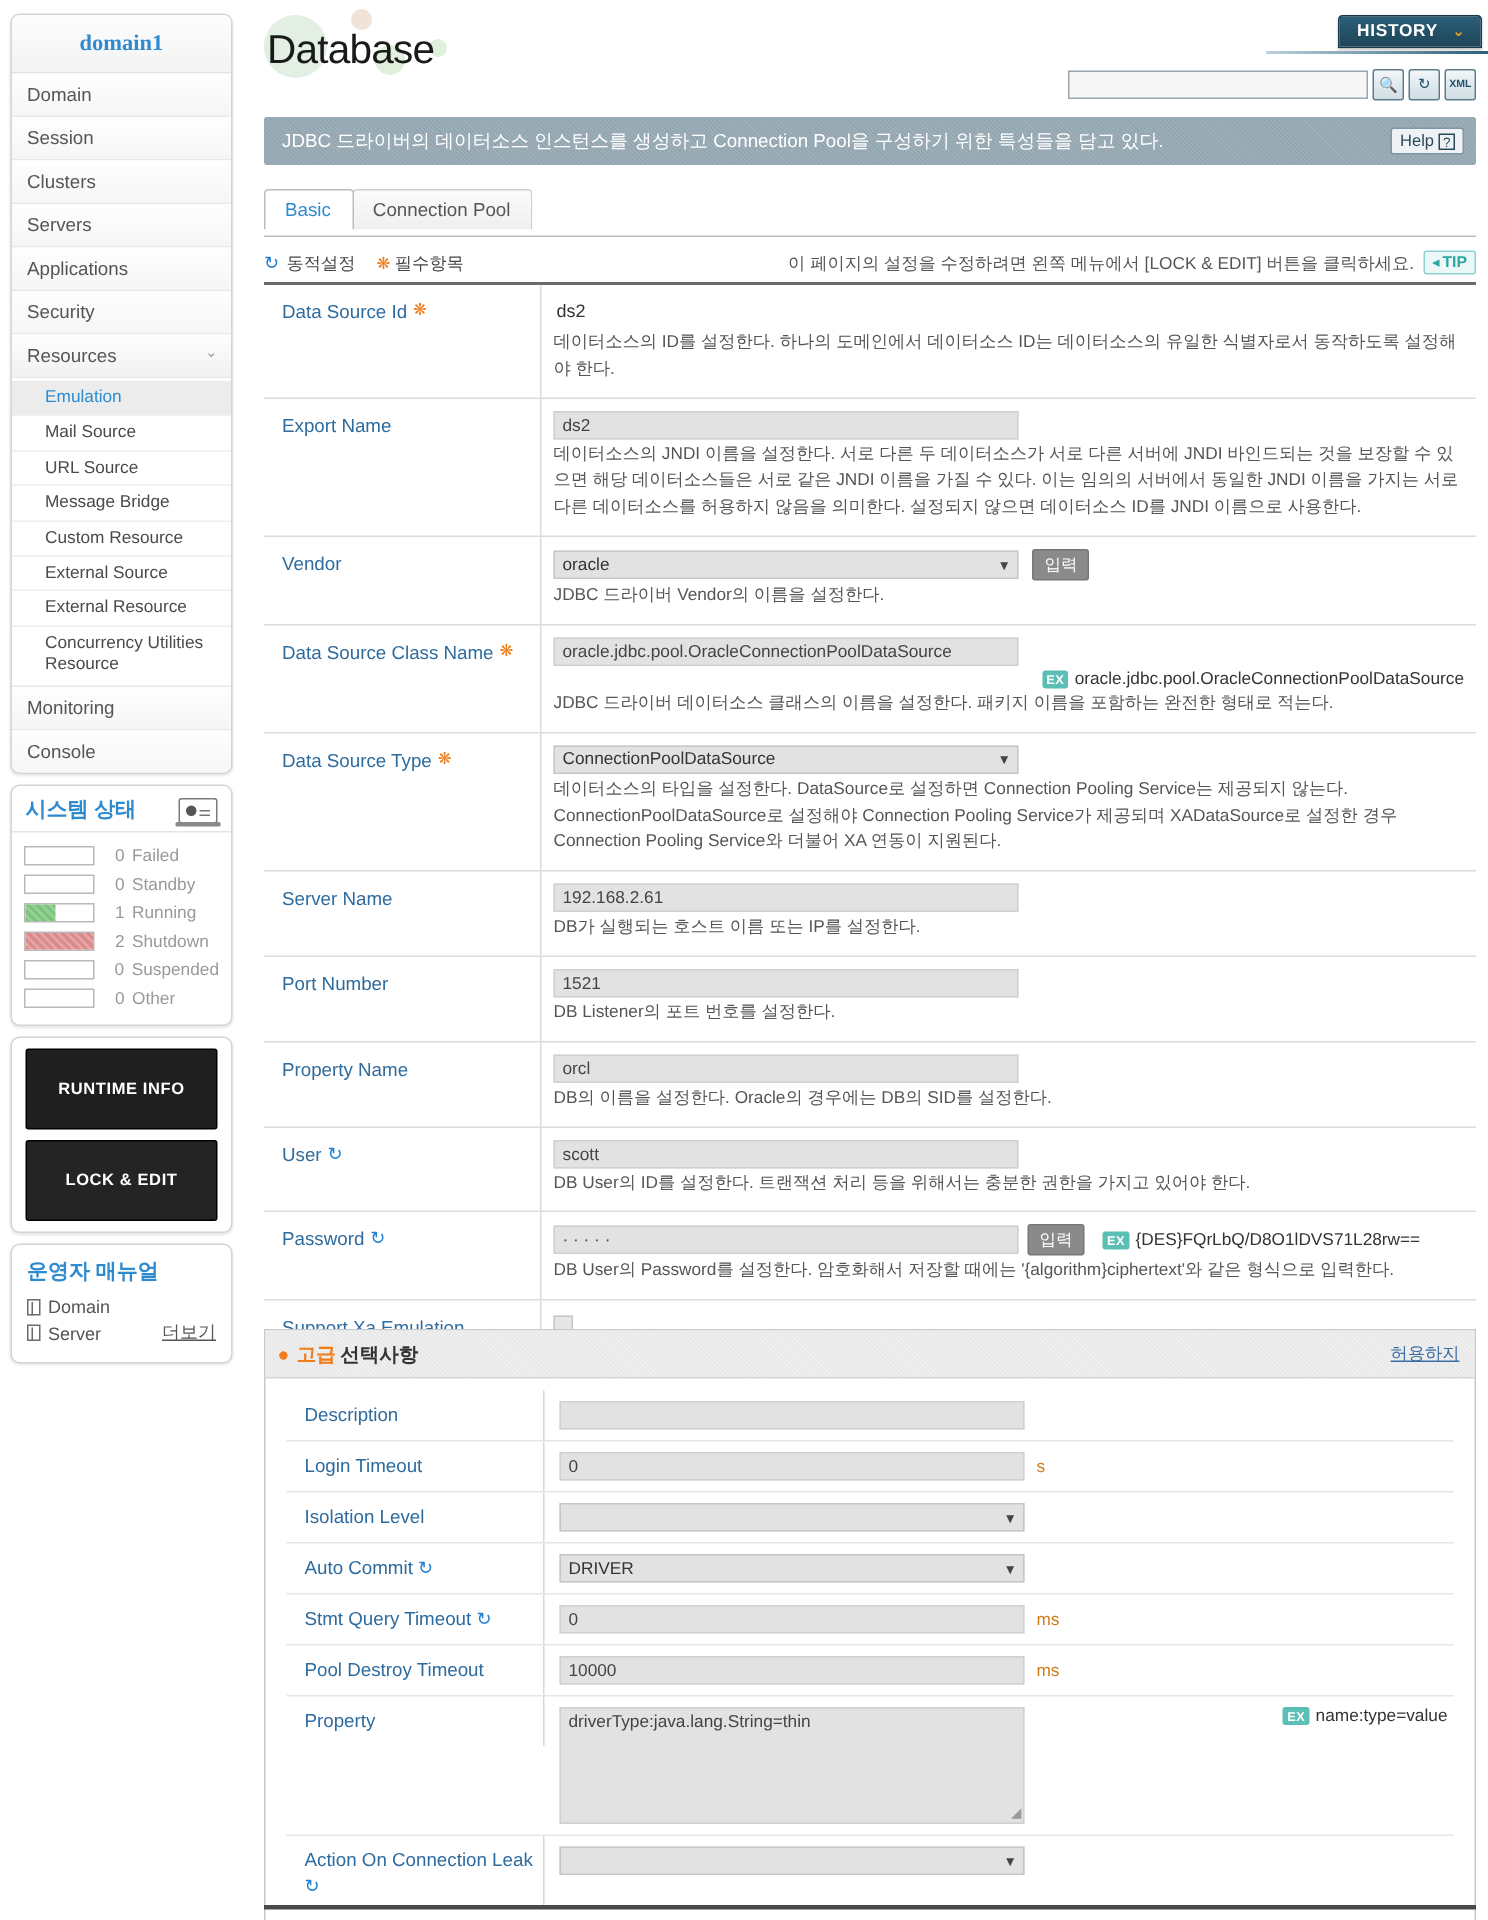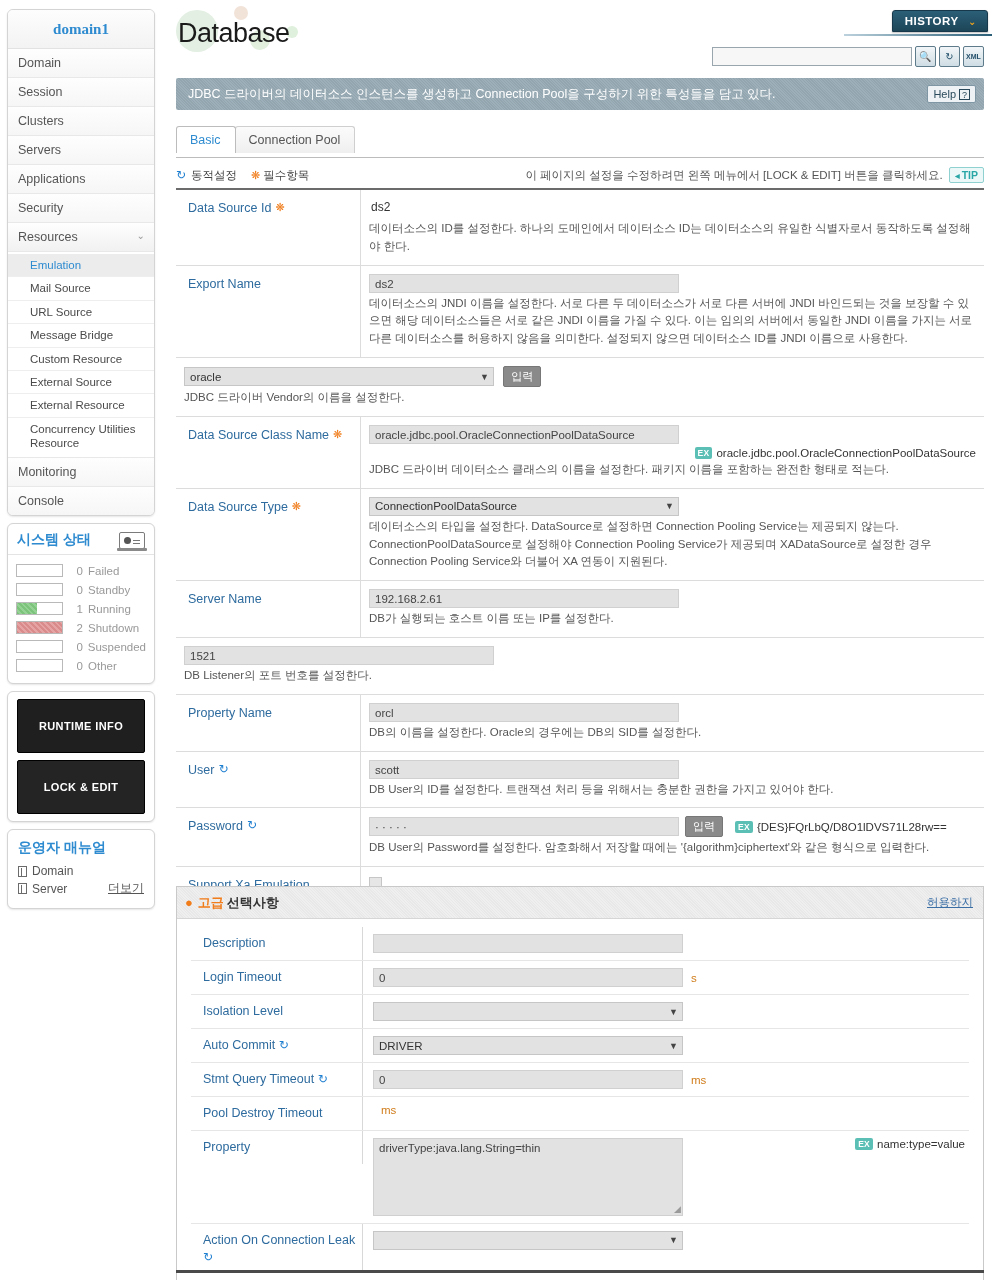--- a/index.html
+++ b/index.html
@@ -463,20 +463,23 @@
         <div class="fl">
           <span>Export Name</span>
         </div>
         <div class="fr">
           <div class="inp">ds2</div>
           <div class="fdesc">데이터소스의 JNDI 이름을 설정한다. 서로 다른 두 데이터소스가 서로 다른 서버에 JNDI 바인드되는 것을 보장할 수 있으면 해당 데이터소스들은 서로 같은 JNDI 이름을 가질 수 있다. 이는 임의의 서버에서 동일한 JNDI 이름을 가지는 서로 다른 데이터소스를 허용하지 않음을 의미한다. 설정되지 않으면 데이터소스 ID를 JNDI 이름으로 사용한다.</div>
         </div>
       </div>
 
       <div class="frow">
+        <div class="fl">
+          <span>Vendor</span>
+        </div>
         <div class="fr">
           <span class="sel">
             <span>oracle</span>
             <span class="cv">▼</span>
           </span>
           <span class="btn-input">입력</span>
           <div class="fdesc">JDBC 드라이버 Vendor의 이름을 설정한다.</div>
         </div>
       </div>
 
@@ -513,20 +516,23 @@
         <div class="fl">
           <span>Server Name</span>
         </div>
         <div class="fr">
           <div class="inp">192.168.2.61</div>
           <div class="fdesc">DB가 실행되는 호스트 이름 또는 IP를 설정한다.</div>
         </div>
       </div>
 
       <div class="frow">
+        <div class="fl">
+          <span>Port Number</span>
+        </div>
         <div class="fr">
           <div class="inp">1521</div>
           <div class="fdesc">DB Listener의 포트 번호를 설정한다.</div>
         </div>
       </div>
 
       <div class="frow">
         <div class="fl">
           <span>Property Name</span>
         </div>
@@ -633,20 +639,21 @@
         </div>
         <div class="ar">
           <span class="inp">0</span>
           <span class="unit">ms</span>
         </div>
       </div>
 
       <div class="arow">
         <div class="al">Pool Destroy Timeout</div>
         <div class="ar">
+          <span class="inp">10000</span>
           <span class="unit">ms</span>
         </div>
       </div>
 
       <div class="arow">
         <div class="al">Property</div>
         <div class="ar" style="align-items:flex-start;">
           <span class="ta-wrap">
             <span class="ta" style="display:inline-block;">driverType:java.lang.String=thin</span>
             <span class="ta-grip">◢</span>

